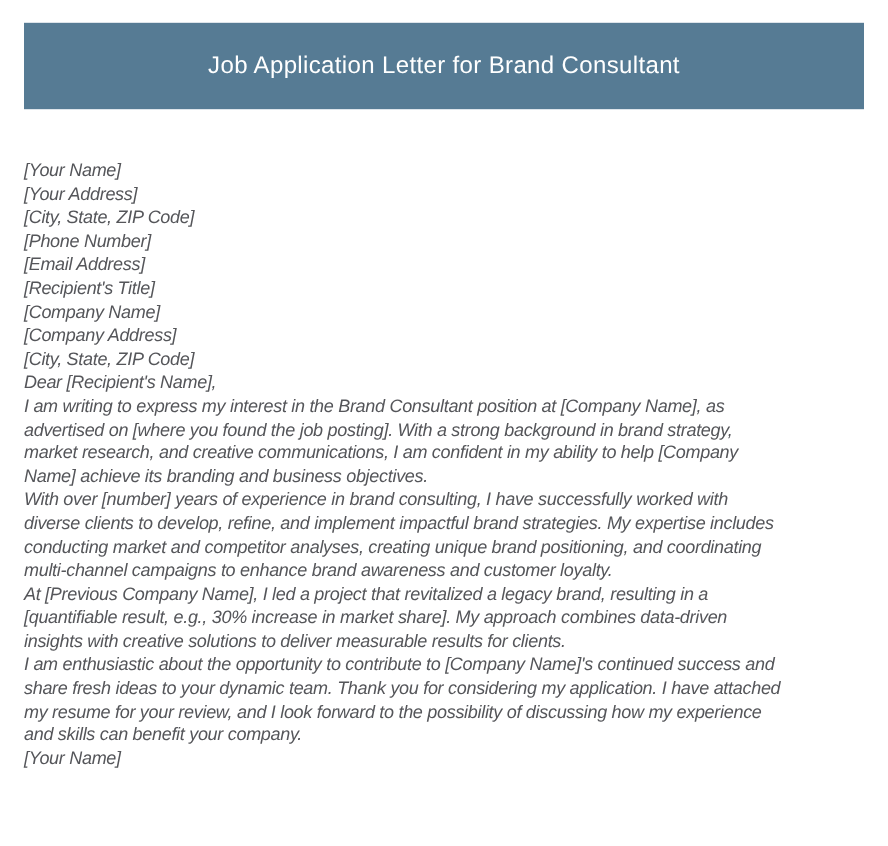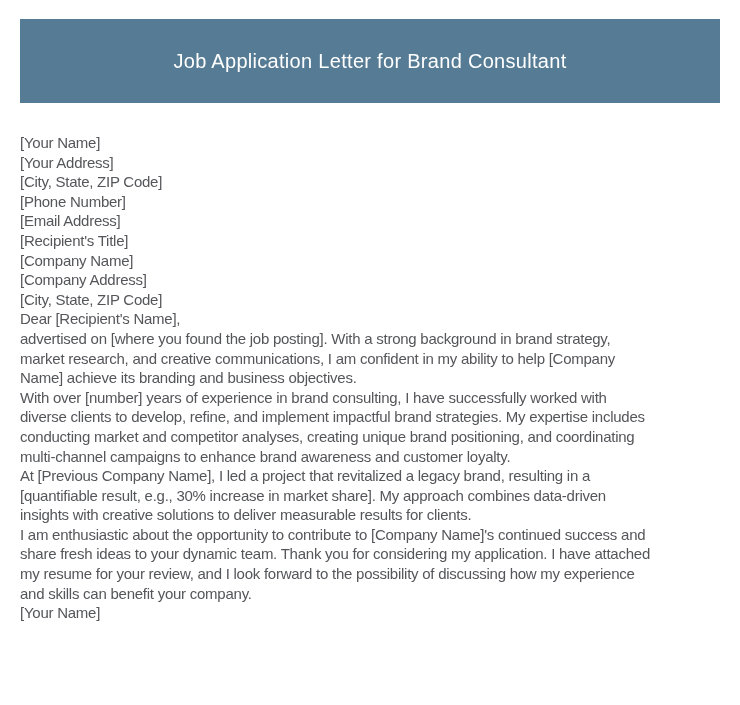--- a/index.html
+++ b/index.html
@@ -13,21 +13,21 @@
     width: 740px;
     height: 705px;
     background: #ffffff;
     overflow: hidden;
   }
   .banner {
     position: absolute;
     left: 20px;
     top: 19px;
     width: 700px;
-    height: 84px;
+    height: 72px;
     display: flex;
     align-items: center;
     justify-content: center;
   }
   .banner-title {
     margin: 0;
     font-size: 20px;
     font-weight: 500;
     letter-spacing: 0.3px;
     font-family: "Liberation Sans", sans-serif;
@@ -49,36 +49,37 @@
 </style>
 </head>
 <body>
 
 <div class="page" style="background-color: rgb(255, 255, 255);">
 
   <div class="banner" style="background-color: rgb(86, 123, 148);">
     <h1 class="banner-title" style="color: rgb(255, 255, 255);">Job Application Letter for Brand Consultant</h1>
   </div>
 
-  <div class="letter" style="color: rgb(85, 86, 90);">
+  <div class="letter" style="color: rgb(85, 86, 90); font-style: italic;">
     <div>
         <div class="line">[Your Name]</div>
         <div class="line">[Your Address]</div>
         <div class="line">[City, State, ZIP Code]</div>
         <div class="line">[Phone Number]</div>
         <div class="line">[Email Address]</div>
       </div>
     <div>
         <div class="line">[Recipient's Title]</div>
         <div class="line">[Company Name]</div>
         <div class="line">[Company Address]</div>
         <div class="line">[City, State, ZIP Code]</div>
       </div>
     <div class="line">Dear [Recipient's Name],</div>
     <div>
+        <div class="line">I am writing to express my interest in the Brand Consultant position at [Company Name], as</div>
         <div class="line">advertised on [where you found the job posting]. With a strong background in brand strategy,</div>
         <div class="line">market research, and creative communications, I am confident in my ability to help [Company</div>
         <div class="line">Name] achieve its branding and business objectives.</div>
         <div class="line">With over [number] years of experience in brand consulting, I have successfully worked with</div>
         <div class="line">diverse clients to develop, refine, and implement impactful brand strategies. My expertise includes</div>
         <div class="line">conducting market and competitor analyses, creating unique brand positioning, and coordinating</div>
         <div class="line">multi-channel campaigns to enhance brand awareness and customer loyalty.</div>
         <div class="line">At [Previous Company Name], I led a project that revitalized a legacy brand, resulting in a</div>
         <div class="line">[quantifiable result, e.g., 30% increase in market share]. My approach combines data-driven</div>
         <div class="line">insights with creative solutions to deliver measurable results for clients.</div>

